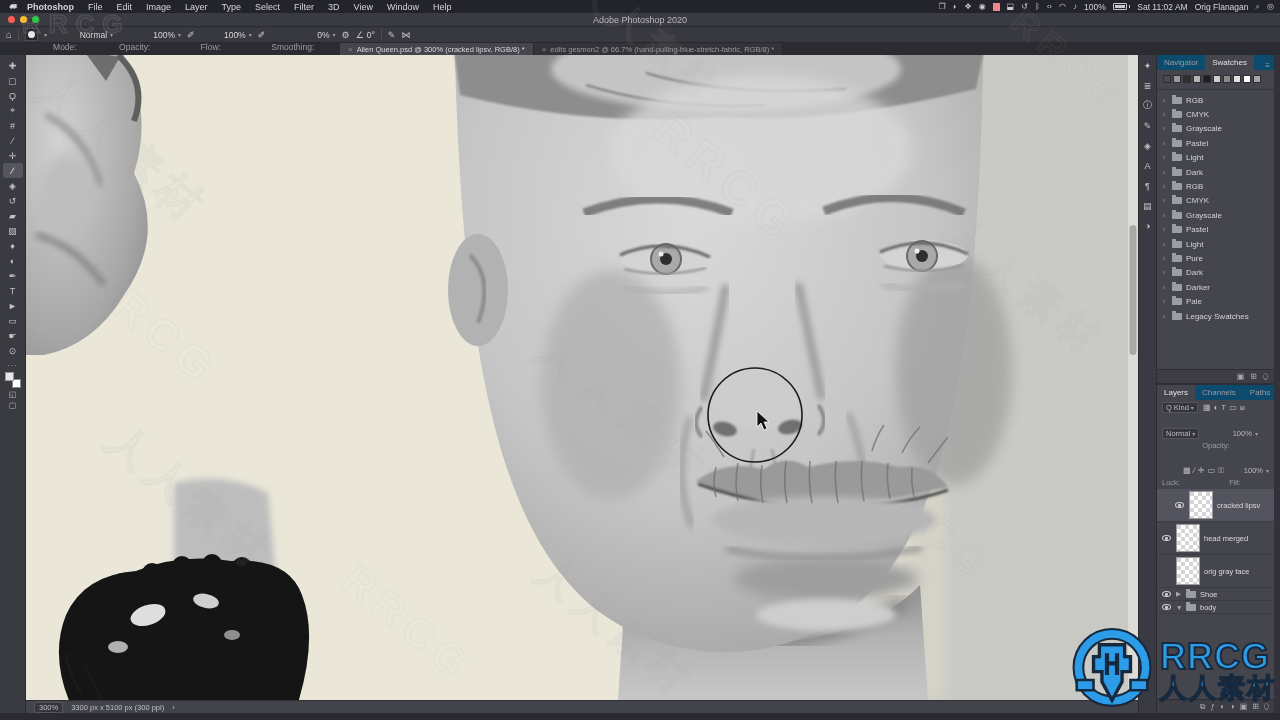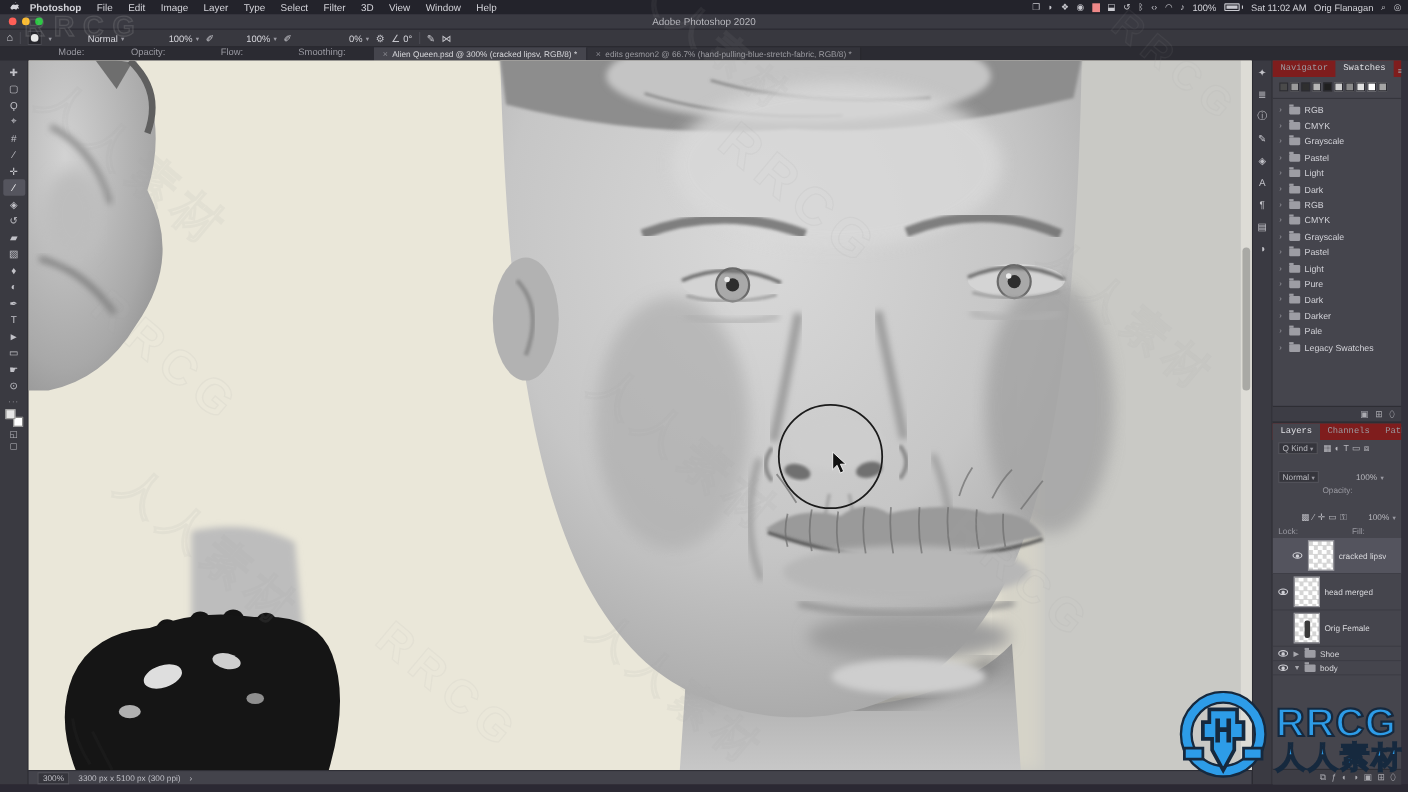--- a/index.html
+++ b/index.html
@@ -75,21 +75,21 @@
     display:flex; align-items:center; gap:8px; padding:0 8px; color:#bfbfc6; font-size:7.5px; }
   .zoom-box { background:#35353c; padding:0 4px; border:1px solid #55555c; }
 
   
   .panel-strip { width:19px; background:#3a3a42; border-left:1px solid #2b2b31; border-right:1px solid #2b2b31;
     display:flex; flex-direction:column; align-items:center; padding-top:4px; gap:7px; }
   .strip-icon { color:#c2c2c8; font-size:9px; width:15px; height:13px; display:flex; align-items:center; justify-content:center; }
 
   
   .panels { width:117px; background:#3d3d45; display:flex; flex-direction:column; font-size:8.5px; color:#cfcfd5; }
-  .panel-tabs { height:15px; display:flex; align-items:flex-end; background:#7f1d1d;font-family:Liberation Mono, monospace; }
+  .panel-tabs { height:15px; display:flex; align-items:flex-end; background:#0c4a6e; }
   .panel-tab { padding:0 7px; height:15px; display:flex; align-items:center; color:#9b9ba1; font-size:8px; white-space:nowrap; }
   .panel-tab.active { background:#45454d; color:#e0e0e4; }
   .panel-menu { margin-left:auto; padding:0 4px; color:#9b9ba1; font-size:8px; }
 
   .swatches-section { height:328px; display:flex; flex-direction:column; background:#45454d; }
   .swatch-row { display:flex; gap:2px; padding:5px 6px 6px 6px; border-bottom:1px solid #35353c; }
   .swatch { width:8px; height:8px; border:1px solid #2c2c32; }
   .folder-list { flex:0 0 auto; padding:3px 0; }
   .folder-row { height:14.4px; display:flex; align-items:center; gap:4px; padding:0 6px; color:#d2d2d8; font-size:8px; }
   .folder-row .tw { color:#9a9aa0; font-size:7px; width:5px; }
@@ -590,24 +590,22 @@
           </div>
           <div class="layer-row thumbrow">
             <span class="eye-slot">
               <span class="eye"></span>
             </span>
             <span class="thumb"></span>
             <span class="layer-name">head merged</span>
           </div>
           <div class="layer-row thumbrow">
             <span class="eye-slot"></span>
-            <span class="thumb">
-              <span class="fig"></span>
-            </span>
-            <span class="layer-name">Orig Female</span>
+            <span class="thumb"></span>
+            <span class="layer-name">orig gray face</span>
           </div>
           <div class="layer-row grouprow">
             <span class="eye-slot">
               <span class="eye"></span>
             </span>
             <span class="grp-caret">▶</span>
             <span class="folder-glyph"></span>
             <span class="layer-name">Shoe</span>
           </div>
           <div class="layer-row grouprow">

